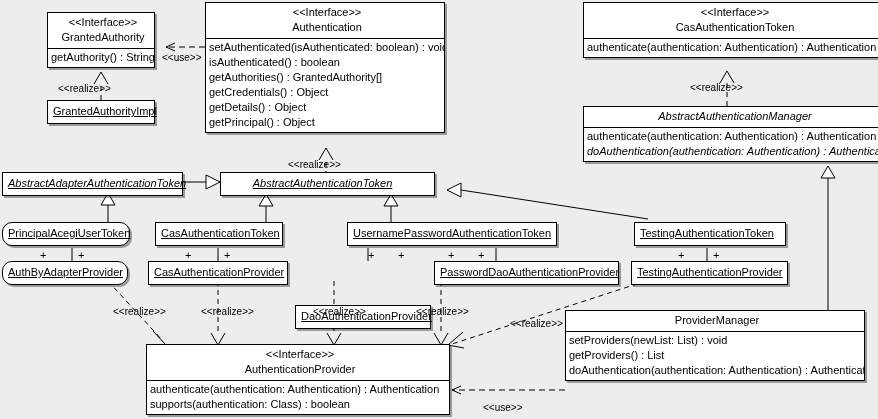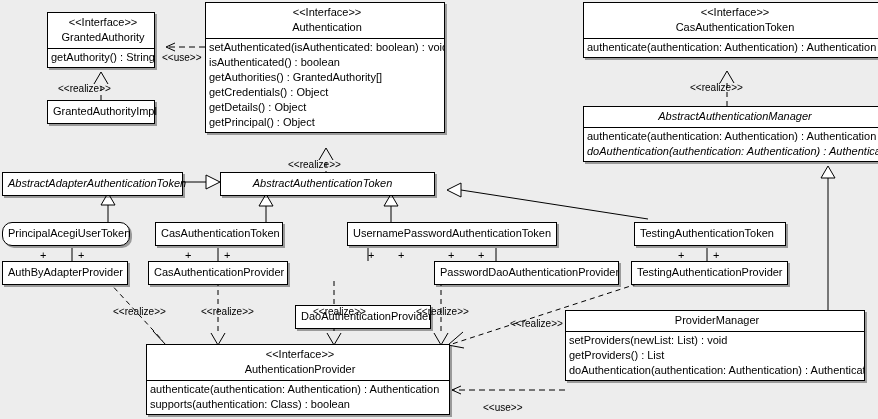--- a/index.html
+++ b/index.html
@@ -38,21 +38,21 @@
   }
   .m{
     font-size:11px;
     line-height:15px;
     white-space:nowrap;
     padding-left:3px;
     color:#000;
     overflow:hidden;
   }
   .m.abstract{font-style:italic;}
-  .simple .hdr{padding:3px 15px 4px 5px;}
+  .simple .hdr{padding:3px 15px 4px 5px;text-decoration:underline;}
 
   .lbl{
     position:absolute;
     font-size:10px;
     line-height:11px;
     color:#000;
     white-space:nowrap;
     background:transparent;
     z-index:6;
   }
@@ -271,21 +271,21 @@
       <span class="cname">UsernamePasswordAuthenticationToken</span>
     </div>
   </div>
 
   <div class="uml simple" style="left:634px;top:222px;width:152px;">
     <div class="hdr">
       <span class="cname">TestingAuthenticationToken</span>
     </div>
   </div>
 
-  <div class="uml simple" style="left:2px;top:261px;width:126px;">
+  <div class="uml simple" style="left:2px;top:261px;width:126px;border-radius:10px;">
     <div class="hdr">
       <span class="cname">AuthByAdapterProvider</span>
     </div>
   </div>
 
   <div class="uml simple" style="left:148px;top:261px;width:140px;">
     <div class="hdr">
       <span class="cname">CasAuthenticationProvider</span>
     </div>
   </div>

